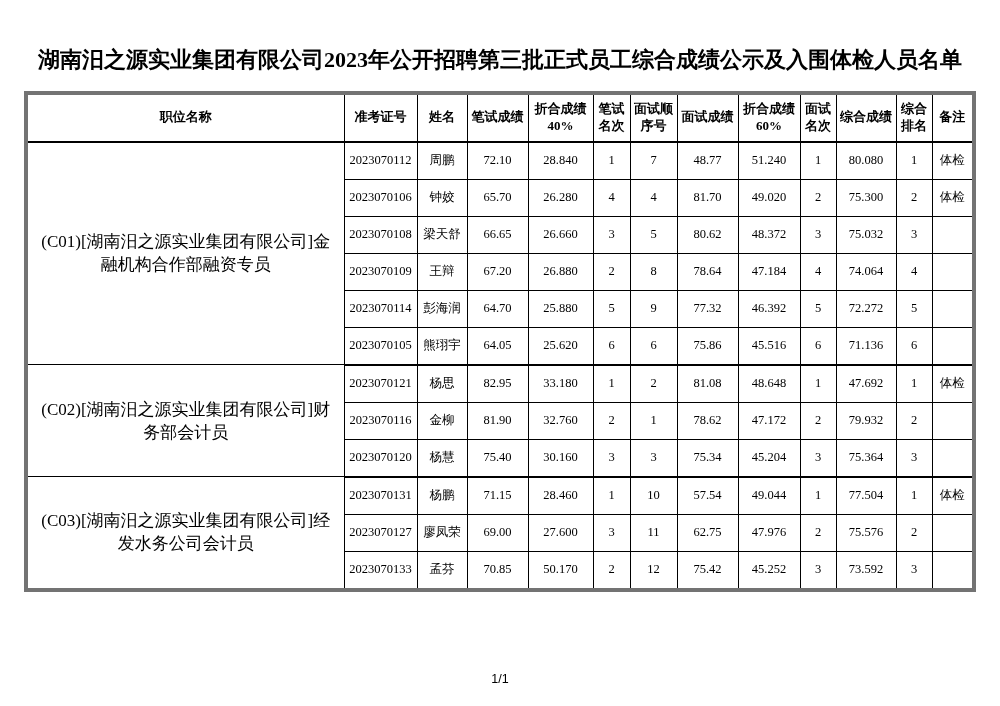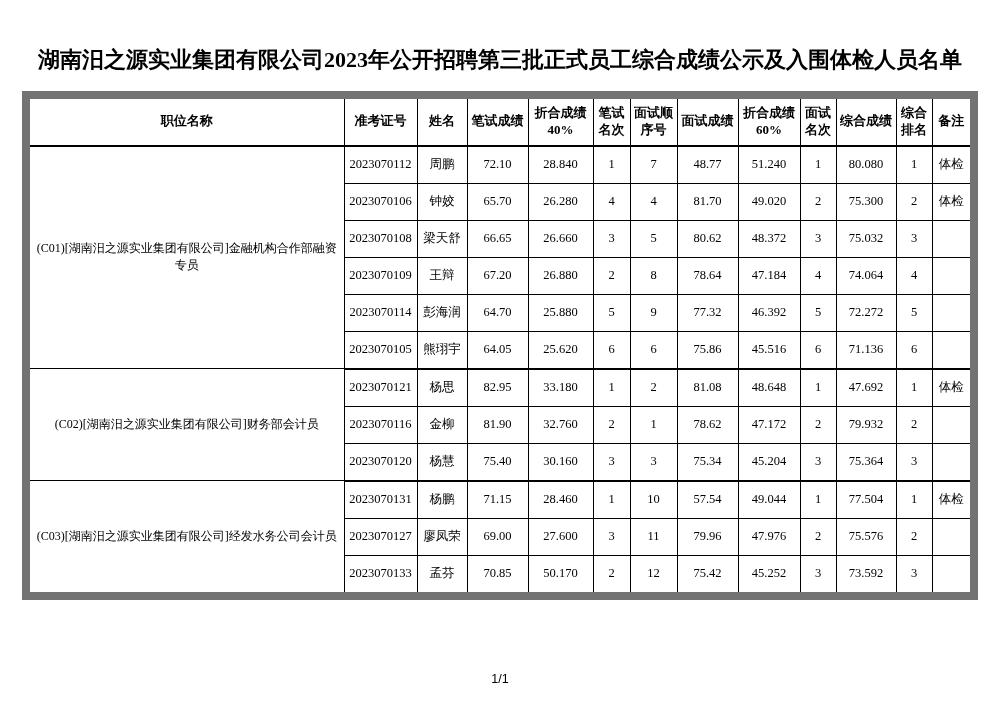--- a/index.html
+++ b/index.html
@@ -26,21 +26,21 @@
     font-weight: bold;
     letter-spacing: 0px;
     line-height: 1.3;
     font-family: "Liberation Serif", "DejaVu Serif", serif;
   }
   table.results {
     border-collapse: collapse;
     table-layout: fixed;
     width: 948px;
     margin: 16px auto 0 auto;
-    border: 8px solid #737373;
+    border: 4px solid #737373;
   }
   table.results th,
   table.results td {
     border: 1px solid #000;
     text-align: center;
     vertical-align: middle;
     padding: 0 2px;
     overflow: hidden;
   }
   table.results thead th {
@@ -50,21 +50,21 @@
     white-space: pre-line;
     line-height: 1.3;
     border-bottom: 2px solid #000;
   }
   table.results tbody td {
     height: 36px;
     font-size: 12.5px;
     font-weight: normal;
   }
   table.results tbody td.pos-cell {
-    font-size: 12px;
+    font-size: 17px;
     padding: 4px 6px;
   }
   table.results tbody tr.group-end td {
     border-bottom: 2px solid #000;
   }
   .page-footer {
     position: absolute;
     left: 0;
     right: 0;
     top: 672px;
@@ -264,21 +264,21 @@
           <td>1</td>
           <td>体检</td>
         </tr>
         <tr>
           <td>2023070127</td>
           <td>廖凤荣</td>
           <td>69.00</td>
           <td>27.600</td>
           <td>3</td>
           <td>11</td>
-          <td>79.96</td>
+          <td>62.75</td>
           <td>47.976</td>
           <td>2</td>
           <td>75.576</td>
           <td>2</td>
           <td></td>
         </tr>
         <tr class="group-end">
           <td>2023070133</td>
           <td>孟芬</td>
           <td>70.85</td>

